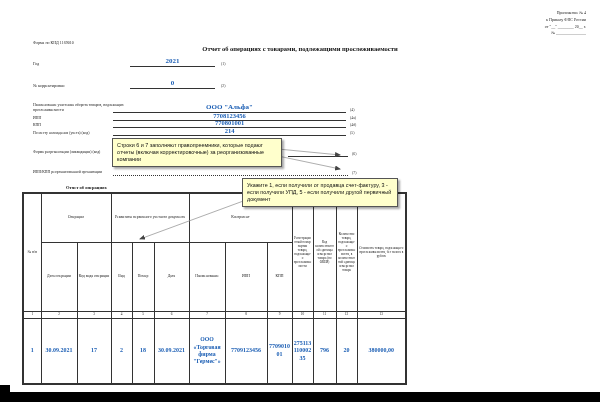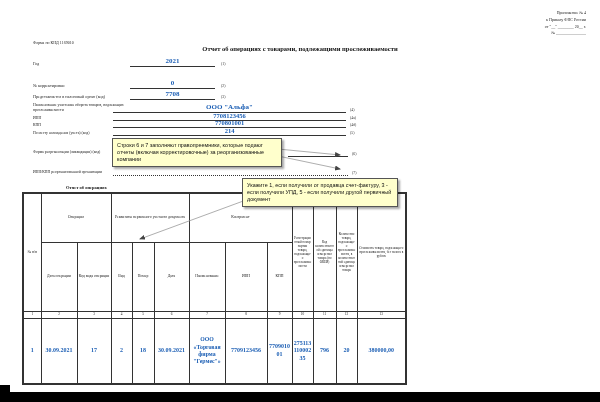--- a/index.html
+++ b/index.html
@@ -79,27 +79,20 @@
         <span class="val">2021</span>
       </span>
     <span class="mark short-mark">(1)</span>
   </div>
   <div class="frow" style="top:78px;">
     <span class="lbl">№ корректировки</span>
     <span class="line short-line">
         <span class="val">0</span>
       </span>
     <span class="mark short-mark">(2)</span>
-  </div>
-  <div class="frow" style="top:89px;">
-    <span class="lbl">Представляется в налоговый орган (код)</span>
-    <span class="line short-line">
-        <span class="val">7708</span>
-      </span>
-    <span class="mark short-mark">(3)</span>
   </div>
 
   <div class="org-label">Наименование участника оборота товаров, подлежащих прослеживаемости</div>
   <div class="frow orow" style="top:105px;">
     <span class="line long-line">
         <span class="val">ООО "Альфа"</span>
       </span>
     <span class="mark long-mark">(4)</span>
   </div>
   <div class="frow orow" style="top:113px;">

